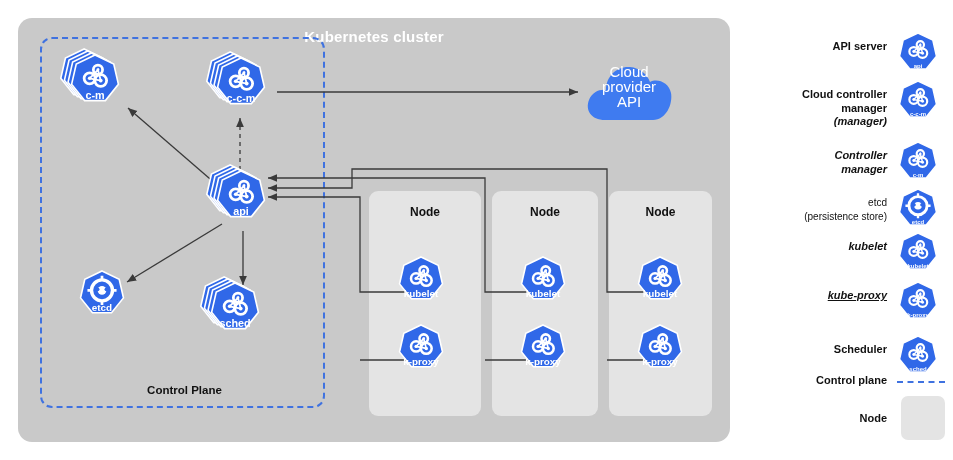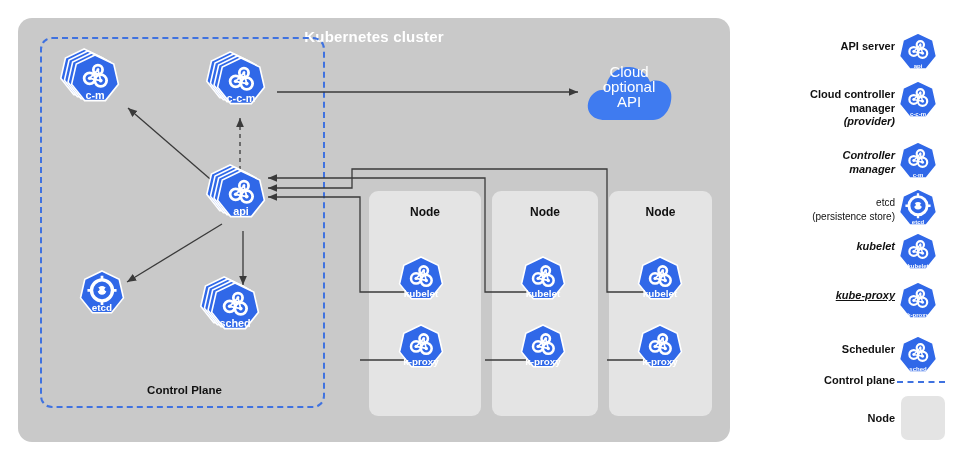--- a/index.html
+++ b/index.html
@@ -33,21 +33,21 @@
   #cloud{position:absolute;}
   #cloud-text{position:absolute;left:0;top:16px;width:100%;text-align:center;
            color:#fff;font-size:15px;line-height:15px;}
 
   
   #wires{position:absolute;left:0;top:0;width:953px;height:460px;pointer-events:none;}
 
   
   #legend{position:absolute;left:760px;top:0;width:193px;height:460px;}
   .leg-row{position:absolute;left:0;width:193px;}
-  .leg-text{position:absolute;right:58px;text-align:right;font-size:11px;
+  .leg-text{position:absolute;right:66px;text-align:right;font-size:11px;
             font-weight:bold;color:#111;line-height:13.5px;width:140px;}
   .leg-text .it{font-style:italic;font-weight:bold;}
   .leg-text.thin{font-weight:normal;font-size:10px;}
   .leg-ico{position:absolute;right:8px;}
   .leg-dash{position:absolute;right:8px;width:48px;border-top:2px dashed #3f72e0;}
   .leg-swatch{position:absolute;right:8px;width:44px;height:44px;background:#e4e4e4;
               border-radius:7px;}
 </style>
 </head>
 <body>
@@ -100,21 +100,21 @@
   </g>
 </svg>
 
 <div id="cloud" style="left:583px;top:48px;width:92px;height:80px;">
   <svg width="92" height="80" viewBox="0 0 92 80">
     <path d="M22,72 C8,72 2,62 6,52 C9,44 17,41 23,42 C23,28 34,18 47,19
              C57,20 64,26 67,34 C75,30 86,35 88,45 C90,56 83,72 70,72 Z" fill="#3f7bf0"></path>
   </svg>
   <div id="cloud-text">
     <div>Cloud</div>
-    <div>optional</div>
+    <div>provider</div>
     <div>API</div>
   </div>
 </div>
 
 <div id="legend">
     <div class="leg-row" style="top: 28px;">
       <div class="leg-text" style="top: 12px;">API server</div>
       <div class="k8s leg-ico" style="top: 2px;">
         <svg width="50" height="50" viewBox="0 0 50 50">
 
@@ -126,21 +126,21 @@
      <circle cx="18.76153846153846" cy="21.473846153846154" r="1.4030769230769229" fill="#fff"></circle>
             <circle cx="27.53076923076923" cy="23.227692307692305" r="4.676923076923077" fill="none" stroke="#fff" stroke-width="2.192307692307692"></circle>
      <circle cx="27.53076923076923" cy="23.227692307692305" r="1.4966153846153847" fill="#fff"></circle>
     <path d="M25.338461538461537,14.75076923076923 L18.76153846153846,21.473846153846154 L27.53076923076923,23.227692307692305 Z" fill="none" stroke="#fff" stroke-width="1.4615384615384615"></path>
           </g>
        <text class="cap" x="23" y="37.96" text-anchor="middle" style="font-size:6px">api</text>
      </svg>
       </div>
     </div>
     <div class="leg-row" style="top: 76px;">
-      <div class="leg-text" style="top: 12px;">Cloud controller<br>manager<br><i>(provider)</i></div>
+      <div class="leg-text" style="top: 12px;">Cloud controller<br>manager<br><i>(manager)</i></div>
       <div class="k8s leg-ico" style="top: 2px;">
         <svg width="50" height="50" viewBox="0 0 50 50">
 
        <path d="M23.00,3.00L37.85,10.15L41.52,26.23L31.24,39.12L14.76,39.12L4.48,26.23L8.15,10.15Z" fill="#3068e8" stroke="#fff" stroke-width="1.6"></path>
        <g>
             <circle cx="25.338461538461537" cy="14.75076923076923" r="3.6538461538461537" fill="none" stroke="#fff" stroke-width="2.192307692307692"></circle>
      <circle cx="25.338461538461537" cy="14.75076923076923" r="1.1692307692307693" fill="#fff"></circle>
             <circle cx="18.76153846153846" cy="21.473846153846154" r="4.384615384615384" fill="none" stroke="#fff" stroke-width="2.192307692307692"></circle>
      <circle cx="18.76153846153846" cy="21.473846153846154" r="1.4030769230769229" fill="#fff"></circle>
             <circle cx="27.53076923076923" cy="23.227692307692305" r="4.676923076923077" fill="none" stroke="#fff" stroke-width="2.192307692307692"></circle>

